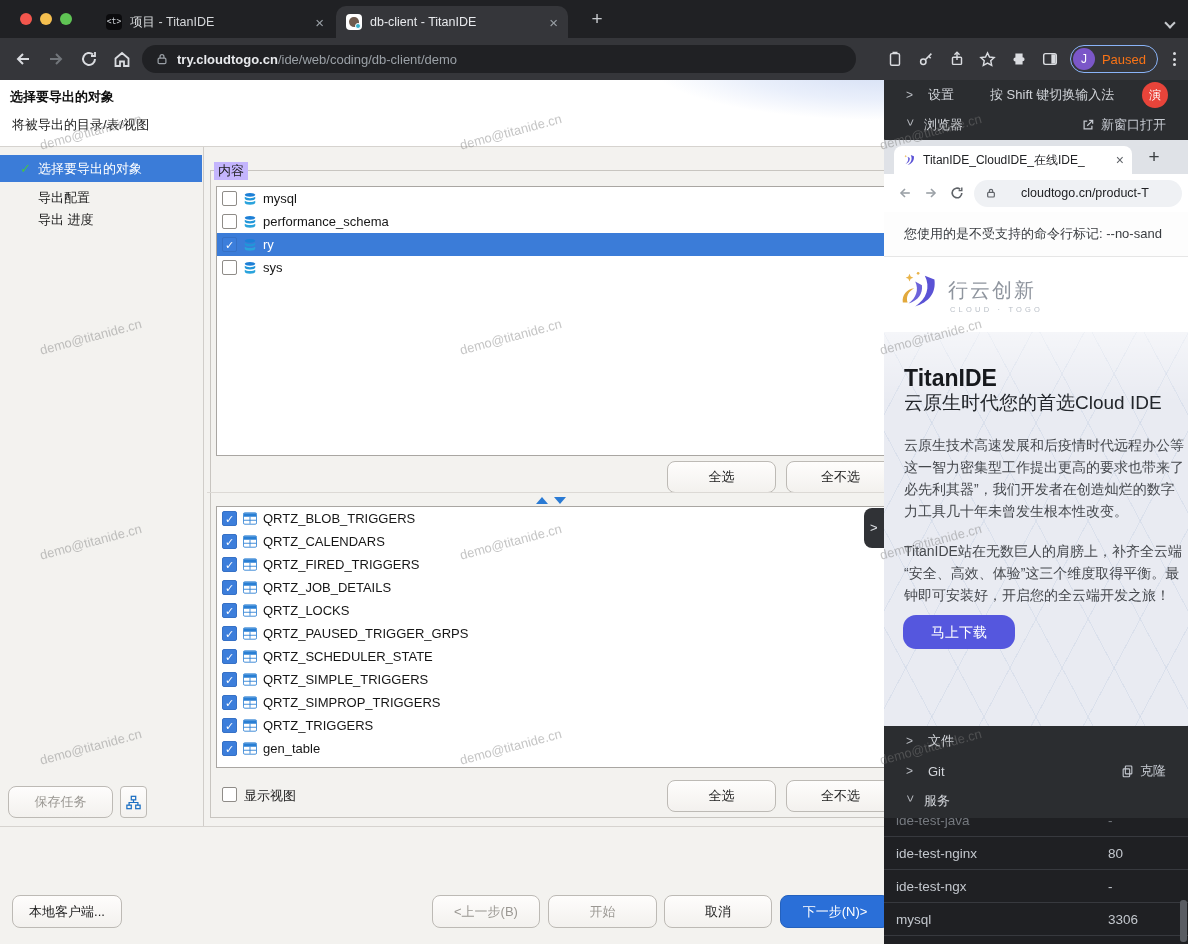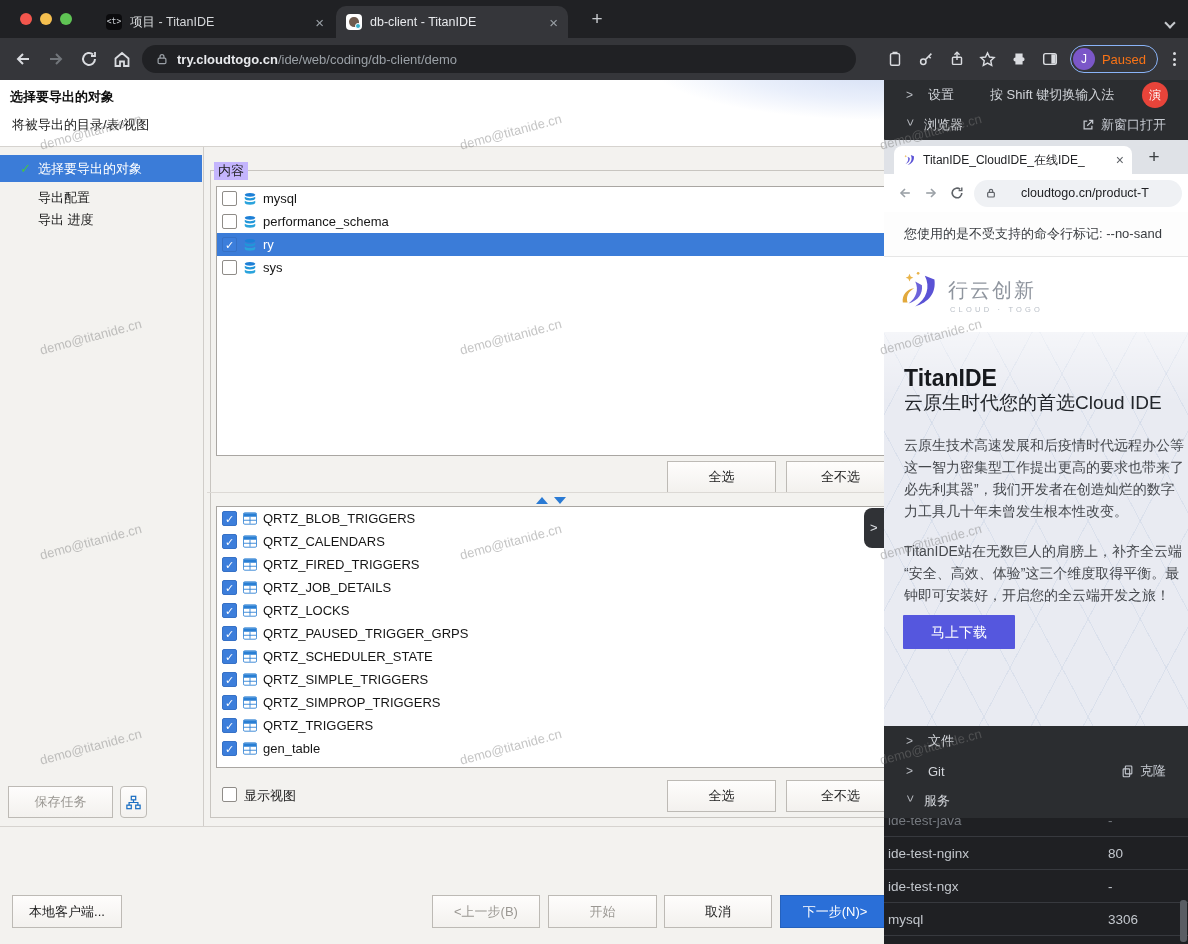--- a/index.html
+++ b/index.html
@@ -60,21 +60,21 @@
   .legend{position:absolute;left:214px;top:82px;background:#c4b5fd;padding:0 4px;font-size:13px;color:#1c1c1c;z-index:2}
   .listbox{position:absolute;background:#fff;border:1px solid #a9a6a2;overflow:hidden}
   .dblist{left:216px;top:106px;width:676px;height:270px}
   .tbllist{left:216px;top:426px;width:676px;height:262px}
   .lrow{height:23px;display:flex;align-items:center;padding-left:5px;font-size:13px;color:#161616}
   .lrow.selected{background:var(--accent);color:#fff}
   .cbx{width:15px;height:15px;border:1px solid #8f8c88;background:#fff;border-radius:2px;margin-right:6px;position:relative;flex:none}
   .lrow.checked .cbx{background:#3c7edb;border-color:#3671c6}
   .lrow.checked .cbx::after{content:"✓";position:absolute;left:0;top:0;width:13px;height:13px;color:#fff;font-size:11px;line-height:14px;text-align:center;font-weight:bold}
   .licon{margin-right:6px;flex:none}
-  .btn{position:absolute;height:32px;background:linear-gradient(#fefdfc,#f3f1ee);border:1px solid #bdbab5;border-radius:0;
+  .btn{position:absolute;height:32px;background:linear-gradient(#fefdfc,#f3f1ee);border:1px solid #bdbab5;border-radius:8px;
        font-size:13px;color:#1d1d1d;text-align:center;line-height:30px}
   .btn.disabled{color:#9b9893}
   .btn.primary{background:var(--primary);border-color:#2461bd;color:#fff}
   .arr{position:absolute;width:0;height:0}
   .arr.up{left:536px;top:417px;border-left:6px solid transparent;border-right:6px solid transparent;border-bottom:7px solid #2a7ad4}
   .arr.down{left:554px;top:417px;border-left:6px solid transparent;border-right:6px solid transparent;border-top:7px solid #2a7ad4}
   .splitline{position:absolute;left:207px;top:412px;width:677px;height:1px;background:#dcd9d5}
   .views{position:absolute;left:222px;top:707px;display:flex;align-items:flex-start;font-size:13px;color:#1c1c1c}
   .views .cbx{margin-right:7px}
   .iconbtn{position:absolute;left:120px;top:706px;width:27px;height:32px;background:linear-gradient(#fefdfc,#f3f1ee);
@@ -114,26 +114,26 @@
   .ehero{position:absolute;left:0;top:252px;width:304px;height:394px;background:#e9ebf2;overflow:hidden;
          background-image:
            linear-gradient(180deg, rgba(255,255,255,.55), rgba(233,235,242,0) 70px),
            repeating-linear-gradient(62deg, rgba(186,200,222,.30) 0 1px, transparent 1px 46px),
            repeating-linear-gradient(-62deg, rgba(186,200,222,.30) 0 1px, transparent 1px 46px)}
   .ehero h1{position:absolute;left:20px;top:33px;font-size:23px;color:#17191d}
   .ehero h2{position:absolute;left:20px;top:58px;font-size:19px;font-weight:normal;color:#23262b}
   .epara{position:absolute;left:20px;width:284px}
   .p1{top:102px}.p2{top:208px}
   .pline{white-space:nowrap;overflow:hidden;font-size:14px;line-height:22px;color:#45484d}
-  .cta{position:absolute;left:19px;top:283px;width:112px;height:34px;background:var(--cta);border-radius:1px;
+  .cta{position:absolute;left:19px;top:283px;width:112px;height:34px;background:var(--cta);border-radius:13px;
        color:#fff;font-size:14px;line-height:34px;text-align:center}
   .etree{position:absolute;left:0;top:646px;width:304px;height:92px;background:#2b2d30}
   .etree .prow{height:30px}
   .eservices{position:absolute;left:0;top:738px;width:304px;height:126px;background:#1f2023;overflow:hidden}
-  .srow{position:relative;height:33px;display:flex;align-items:center;padding-left:4px;border-bottom:1px solid #37393e;
+  .srow{position:relative;height:33px;display:flex;align-items:center;padding-left:12px;border-bottom:1px solid #37393e;
         font-size:13.5px;color:#c3c7cd}
   .srow.cut{margin-top:-14px;color:#75797f}
   .srow .port{position:absolute;left:224px}
   .scrollthumb{position:absolute;right:1px;bottom:2px;width:7px;height:42px;background:#5a5d63;border-radius:3px}
 </style>
 </head>
 <body>
 
 <div class="stage">
 

